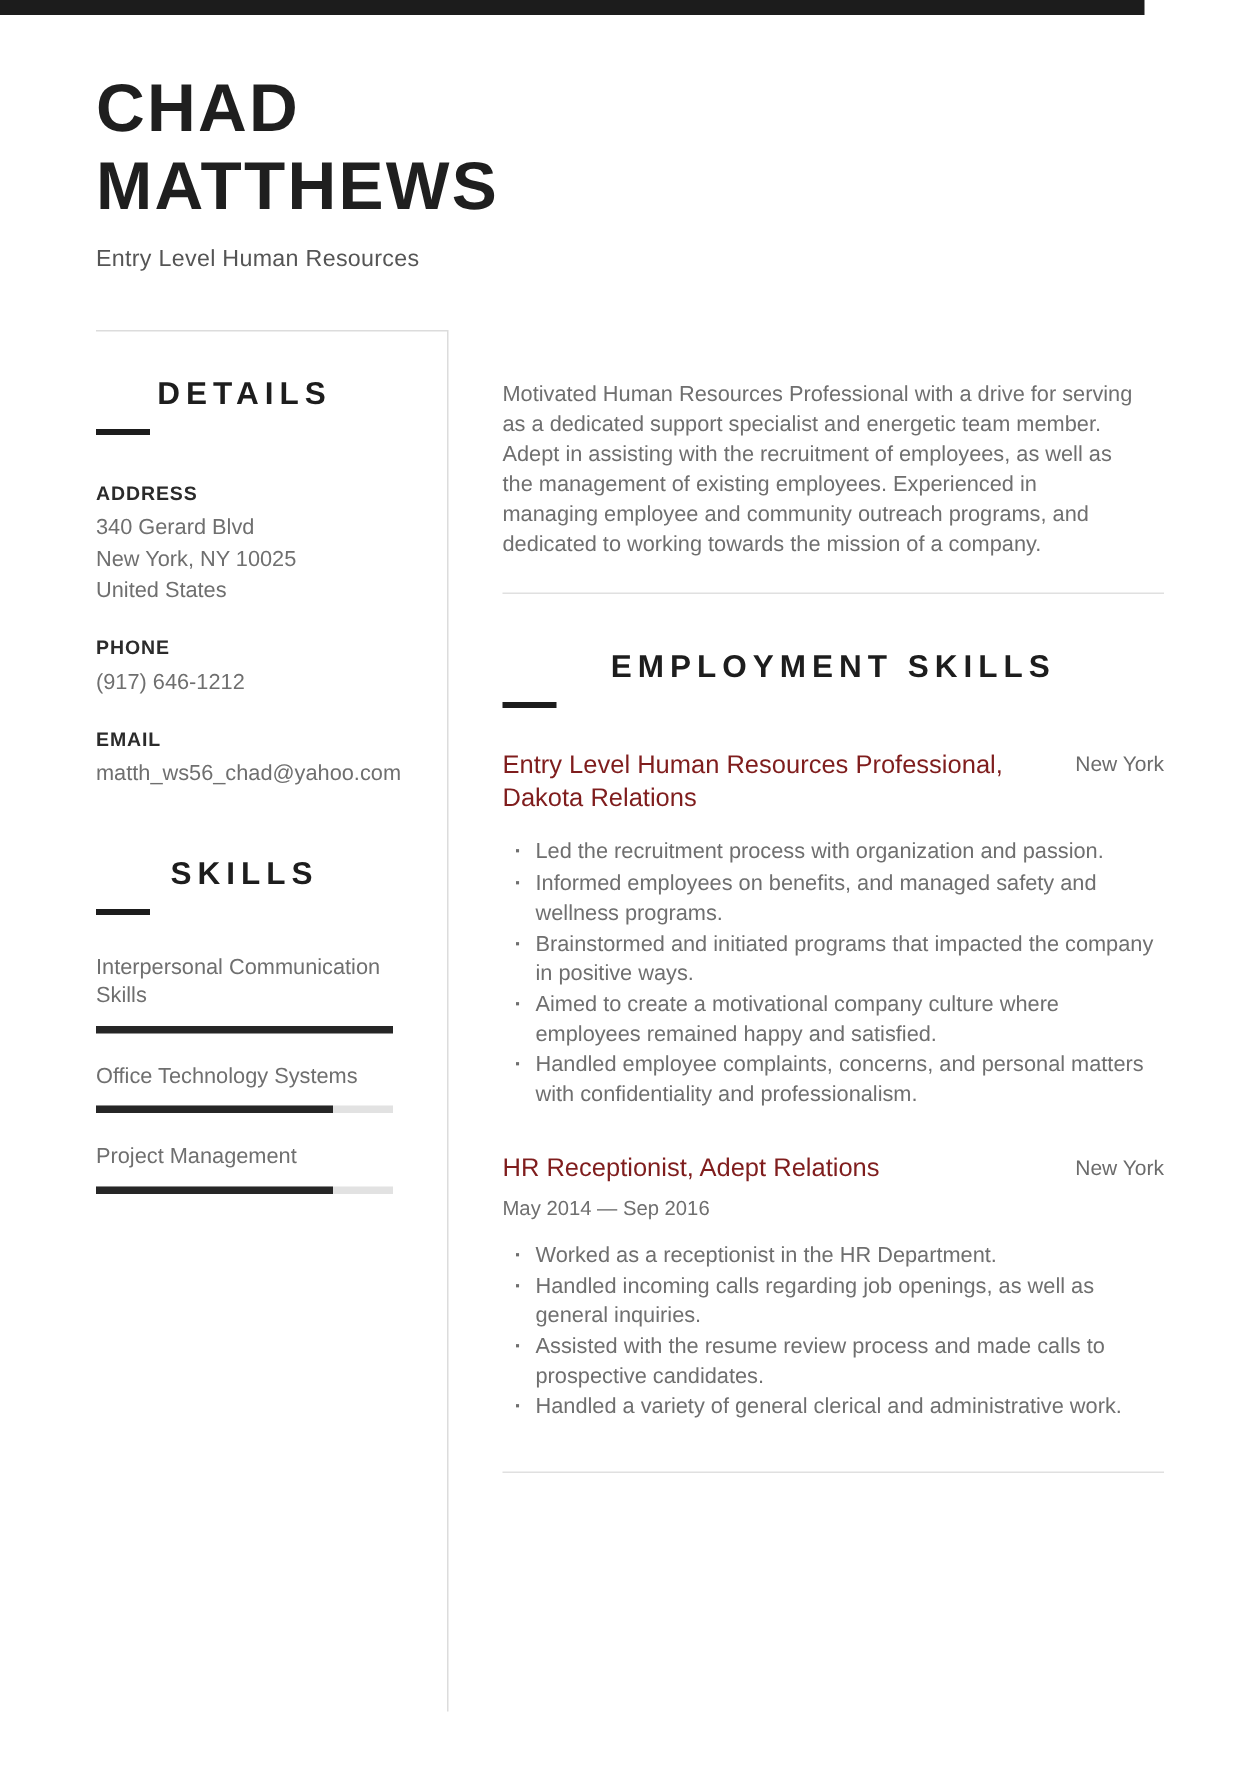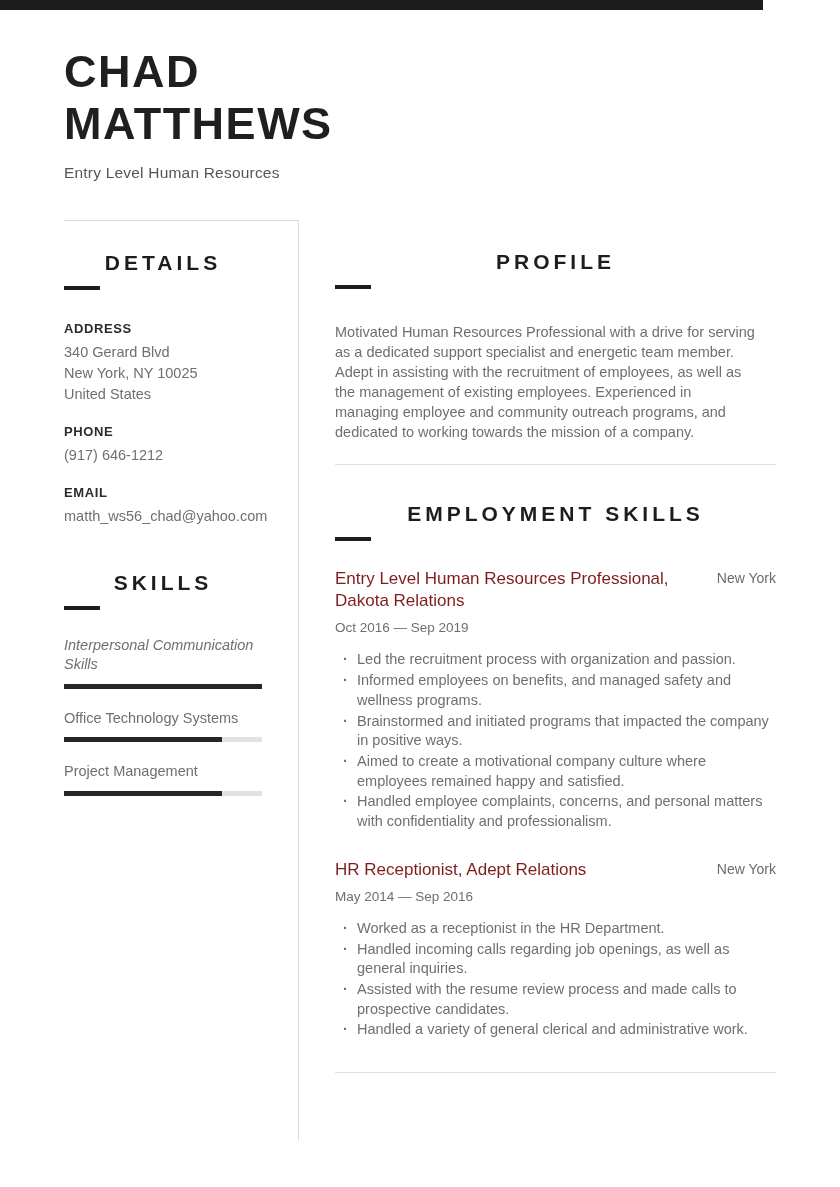--- a/index.html
+++ b/index.html
@@ -39,21 +39,21 @@
 
   
   .detail-label {
     font-size: 13px; font-weight: 700; color: #2b2b2b; letter-spacing: 0.6px;
     margin-top: 19px;
   }
   .detail-label.first { margin-top: 31px; }
   .detail-value { font-size: 14.5px; color: #6f6f6f; line-height: 1.45; margin-top: 6px; }
   .skills-list { margin-top: 26px; }
   .skill-item { margin-top: 20px; }
-  .skill-item:first-child { margin-top: 0; font-style: italic; }
+  .skill-item:first-child { margin-top: 0; }
   .skill-label { font-size: 14.5px; color: #6f6f6f; line-height: 1.35; }
   .skill-bar { margin-top: 9px; height: 5px; width: 198px; background: #e2e2e2; position: relative; }
   .skill-bar-fill { height: 5px; background: #262626; }
 
   
   .profile-text {
     margin-top: 33px; font-size: 14.5px; color: #6f6f6f; line-height: 1.38;
     max-width: 420px;
   }
   .hr-light { border: 0; border-top: 1px solid #e0e0e0; margin: 22px 0 0 0; }
@@ -136,39 +136,34 @@
           <div class="skill-bar-fill" style="width: 80%;"></div>
         </div>
       </div>
     </div>
   </div>
 
   <div class="v-divider"></div>
 
   <div class="col-right">
 
-    <div class="sec-h">
-      <div class="sec-h-text">PROFILE</div>
-      <div class="sec-h-bar"></div>
-    </div>
     <div class="profile-text">Motivated Human Resources Professional with a drive for serving as a dedicated support specialist and energetic team member. Adept in assisting with the recruitment of employees, as well as the management of existing employees. Experienced in managing employee and community outreach programs, and dedicated to working towards the mission of a company.</div>
 
     <hr class="hr-light">
 
     <div class="sec-h employment-heading">
       <div class="sec-h-text">EMPLOYMENT SKILLS</div>
       <div class="sec-h-bar"></div>
     </div>
 
     <div class="job">
       <div class="job-title-row">
         <div class="job-title">Entry Level Human Resources Professional, Dakota Relations</div>
         <div class="job-location">New York</div>
       </div>
-      <div class="job-dates">Oct 2016 — Sep 2019</div>
       <ul class="job-bullets">
         <li>Led the recruitment process with organization and passion.</li>
         <li>Informed employees on benefits, and managed safety and wellness programs.</li>
         <li>Brainstormed and initiated programs that impacted the company in positive ways.</li>
         <li>Aimed to create a motivational company culture where employees remained happy and satisfied.</li>
         <li>Handled employee complaints, concerns, and personal matters with confidentiality and professionalism.</li>
       </ul>
     </div>
 
     <div class="job">

